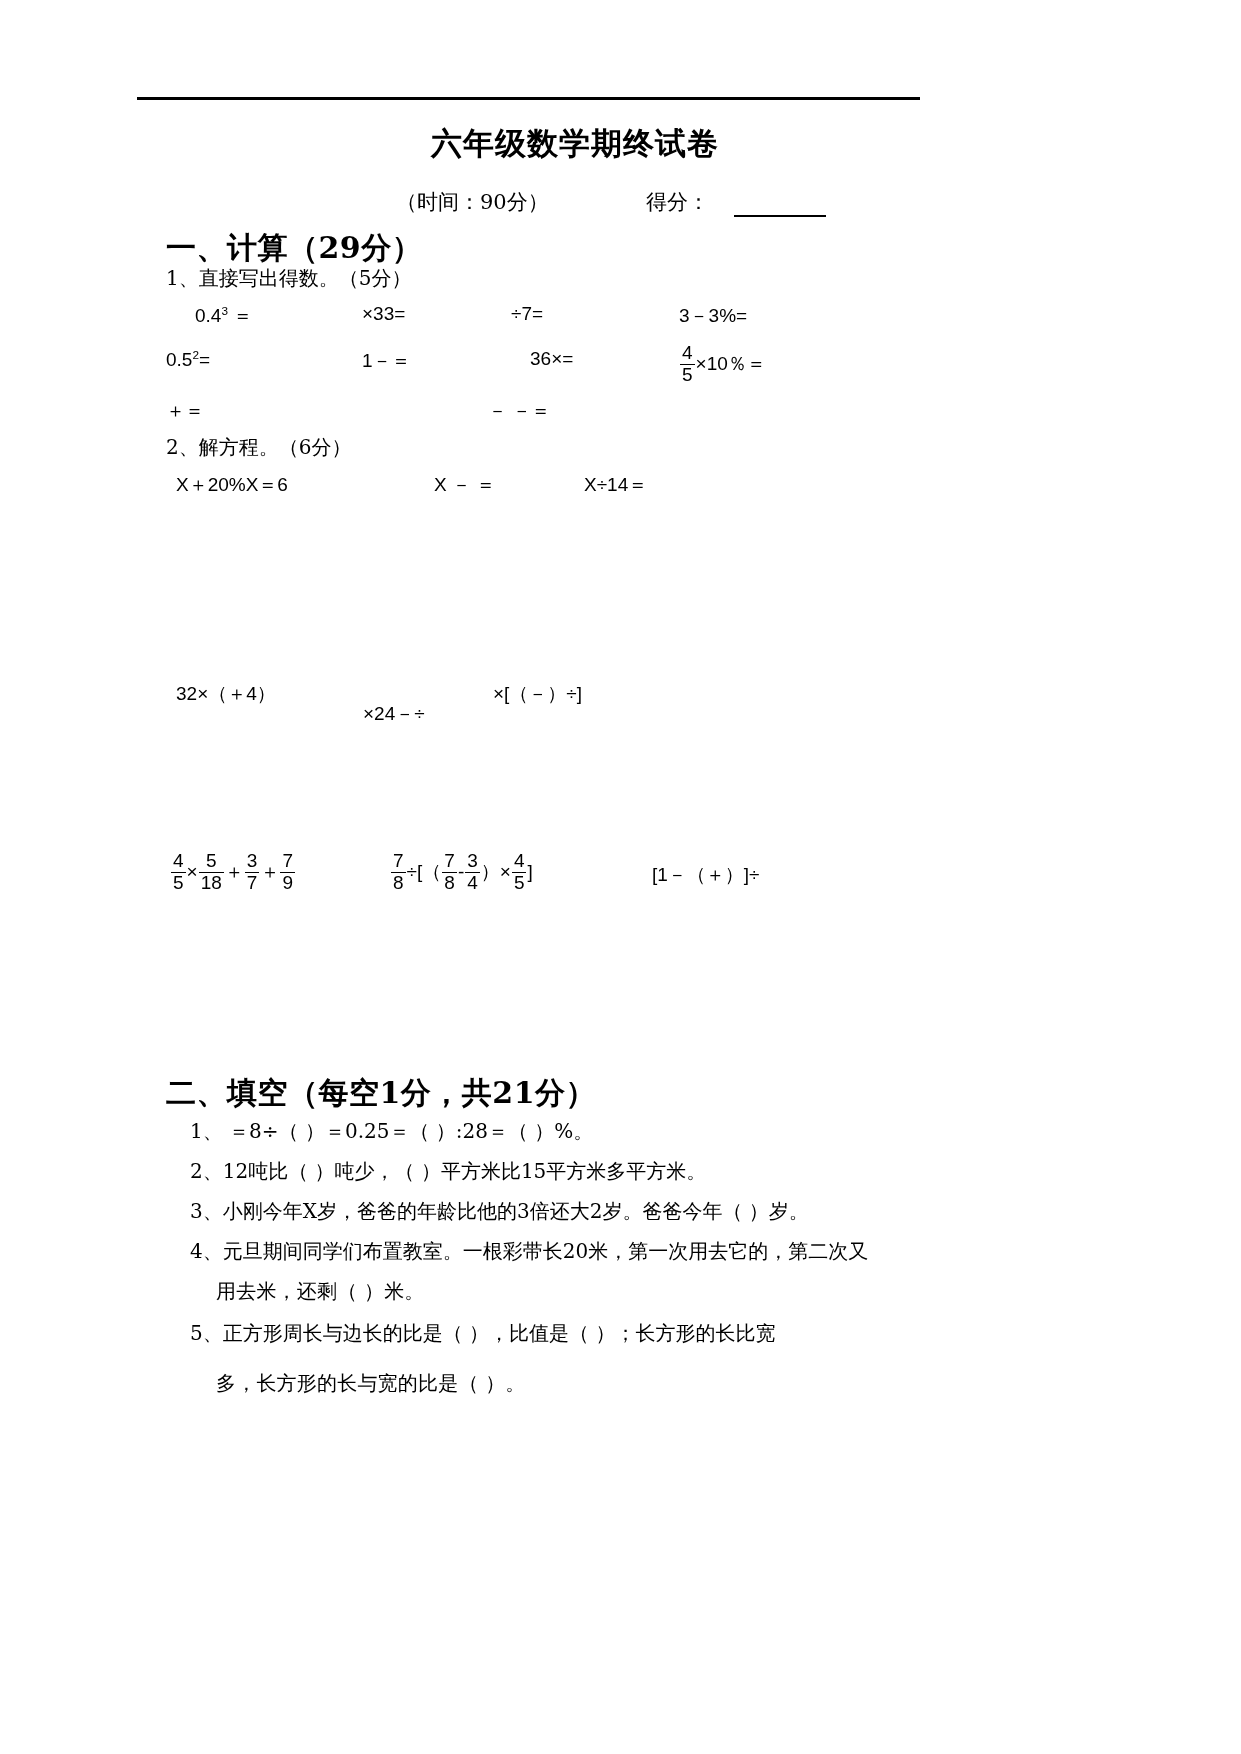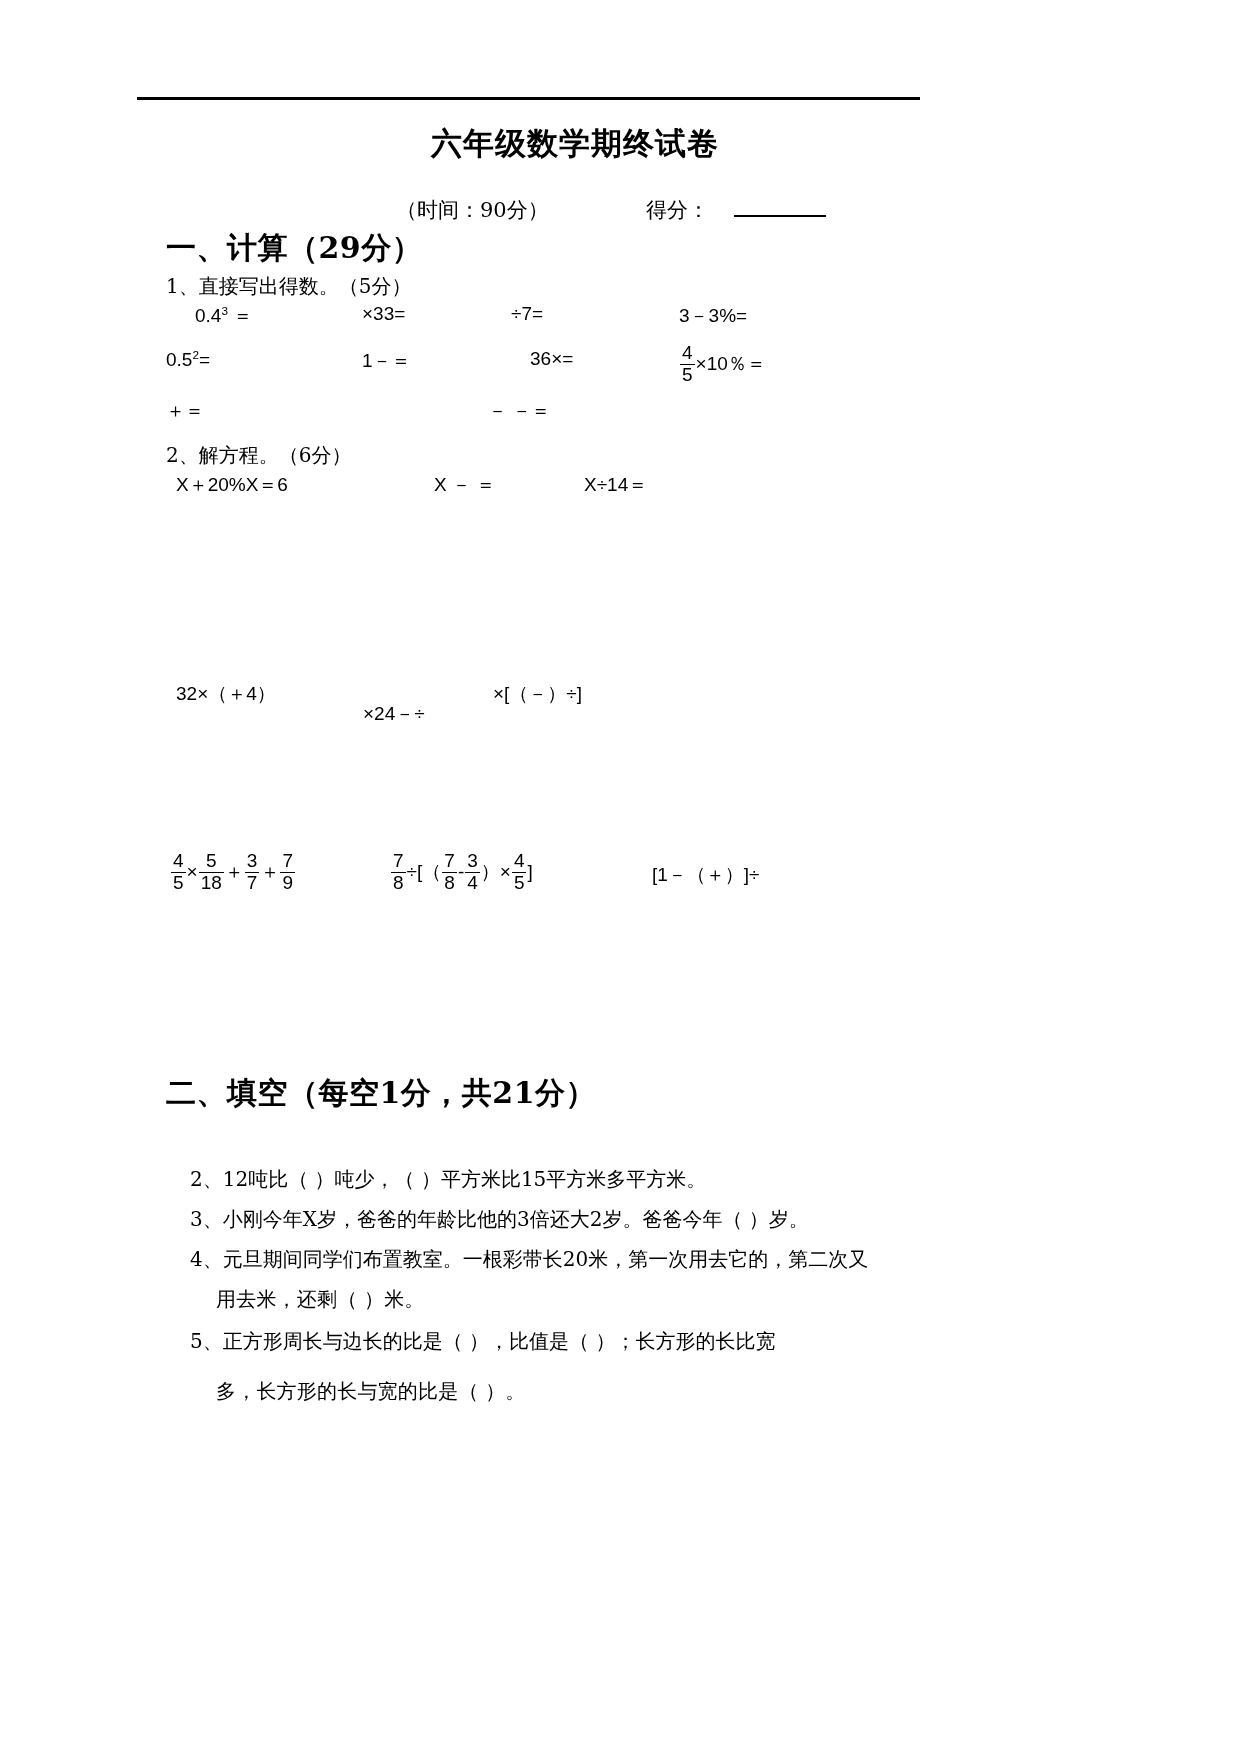--- a/index.html
+++ b/index.html
@@ -77,21 +77,20 @@
     font-size: 20px;
   }
   .cell {
     position: absolute;
     font-size: 19px;
     white-space: nowrap;
     font-family: "Liberation Sans", "DejaVu Sans", sans-serif;
   }
   .cn {
     font-family: "DejaVu Serif", "Liberation Serif", serif;
-    margin-top: 8px;
   }
   sup {
     font-size: 0.62em;
     vertical-align: super;
   }
   .frac {
     display: inline-block;
     vertical-align: middle;
     text-align: center;
     line-height: 1.08;
@@ -198,20 +197,21 @@
     </span><span>）</span><span>×</span><span class="frac">
       <span class="num">4</span>
       <span class="den">5</span>
     </span><span>]</span>
   </div>
 
   <div class="cell" style="left:652px; top:862px;">[1－（＋）]÷</div>
 
   <div class="sec-head" style="left:166px; top:1073px;">二、填空（每空1分，共21分）</div>
 
+  <div class="fill-line cn" style="left:190px; top:1118px;">1、 ＝8÷（        ）＝0.25＝（        ）:28＝（        ）%。</div>
   <div class="fill-line cn" style="left:190px; top:1158px;">2、12吨比（        ）吨少，（           ）平方米比15平方米多平方米。</div>
   <div class="fill-line cn" style="left:190px; top:1198px;">3、小刚今年X岁，爸爸的年龄比他的3倍还大2岁。爸爸今年（          ）岁。</div>
   <div class="fill-line cn" style="left:190px; top:1238px;">4、元旦期间同学们布置教室。一根彩带长20米，第一次用去它的，第二次又</div>
   <div class="fill-line cn indent2" style="left:216px; top:1278px;">用去米，还剩（           ）米。</div>
   <div class="fill-line cn" style="left:190px; top:1320px;">5、正方形周长与边长的比是（         ），比值是（       ）；长方形的长比宽</div>
   <div class="fill-line cn indent2" style="left:216px; top:1370px;">多，长方形的长与宽的比是（         ）。</div>
 
 </div>
 
 </body></html>

